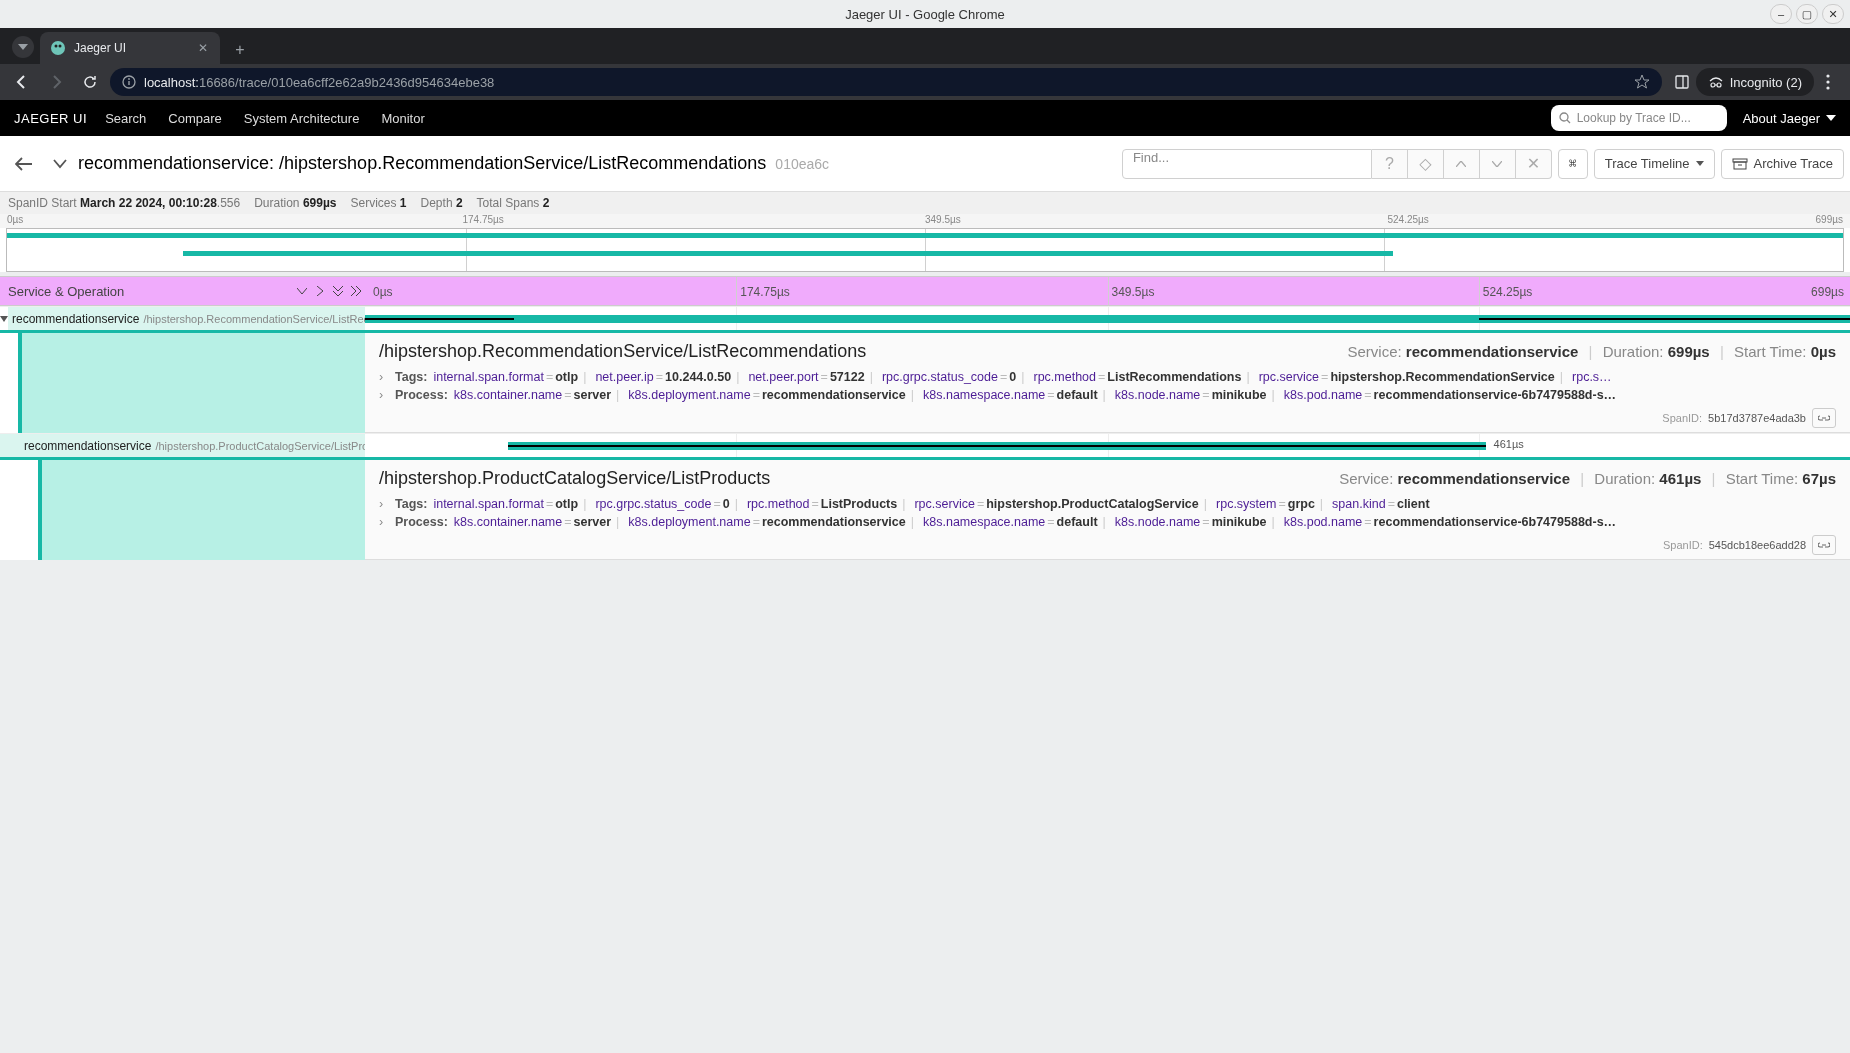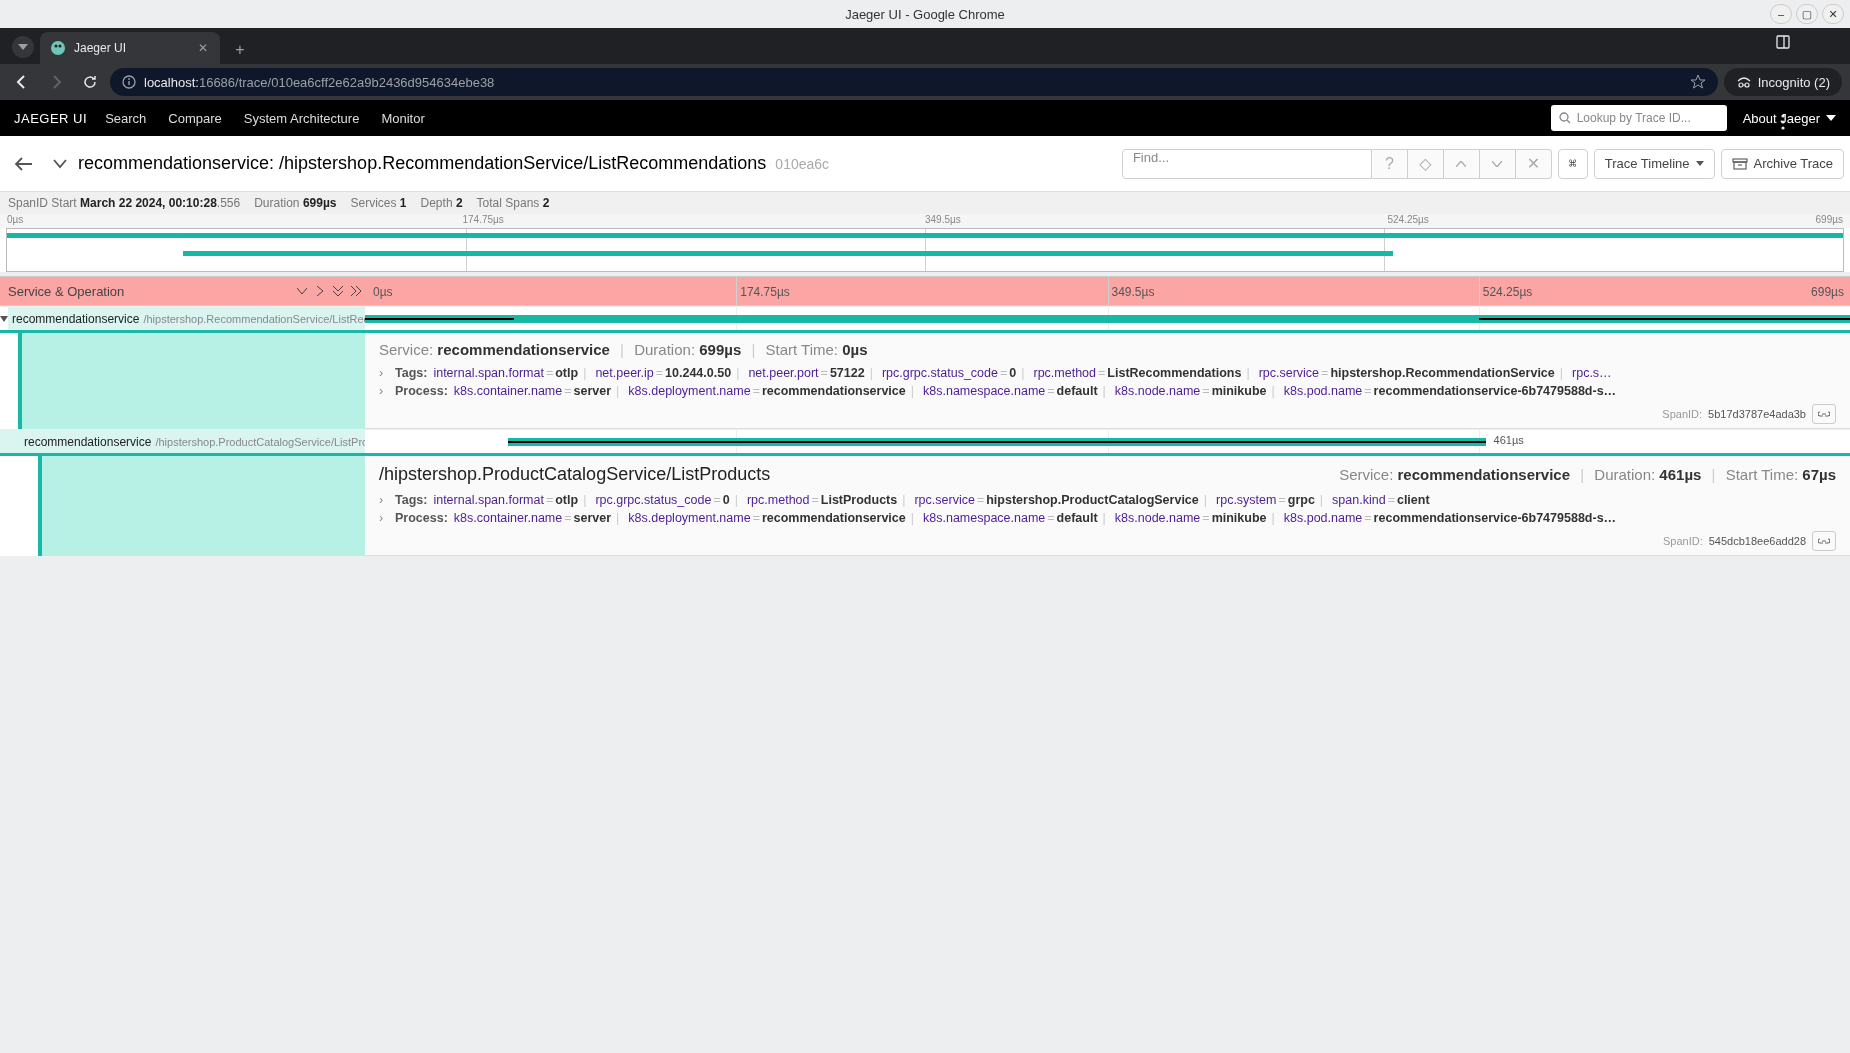--- a/index.html
+++ b/index.html
@@ -18,29 +18,29 @@
 .chrome-tab .tab-close { margin-left: auto; color: #9aa0a6; cursor: pointer; padding: 2px; }
 .chrome-newtab { color: #9aa0a6; width: 28px; height: 28px; display: flex; align-items: center; justify-content: center; cursor: pointer; margin-left: 6px; }
 
 
 .chrome-toolbar { height: 36px; background: #35363a; display: flex; align-items: center; padding: 0 8px; gap: 6px; }
 .chrome-nav-btn { width: 28px; height: 28px; display: flex; align-items: center; justify-content: center; color: #9aa0a6; cursor: pointer; border-radius: 14px; }
 .chrome-nav-btn.enabled { color: #e8eaed; }
 .chrome-urlbar { flex: 1; height: 28px; background: #0f172a; border-radius: 14px; display: flex; align-items: center; padding: 0 12px; color: #9aa0a6; font-size: 13px; gap: 8px; }
 .chrome-urlbar .host { color: #e8eaed; }
 .chrome-urlbar .path { color: #9aa0a6; }
-.chrome-right { display: flex; align-items: center; gap: 12px; flex-direction: column; }
+.chrome-right { display: flex; align-items: flex-end; gap: 0; }
 .chrome-incognito { background: #202124; border-radius: 14px; height: 28px; display: flex; align-items: center; gap: 6px; padding: 0 12px; color: #e8eaed; font-size: 13px; }
 
 
 .jaeger-nav { height: 36px; background: #000; display: flex; align-items: center; padding: 0 14px; color: #fff; font-size: 13px; }
 .jaeger-nav .brand { font-weight: 500; letter-spacing: 0.5px; margin-right: 18px; }
 .jaeger-nav .nav-link { margin-right: 22px; cursor: pointer; color: #ddd; }
 .jaeger-nav .right { margin-left: auto; display: flex; align-items: center; gap: 16px; }
-.jaeger-nav .lookup { background: #fff; height: 26px; border-radius: 3px; width: 176px; display: flex; align-items: center; padding: 0 8px; font-size: 12px; color: #888; gap: 6px; }
+.jaeger-nav .lookup { background: #fff; height: 26px; border-radius: 8px; width: 176px; display: flex; align-items: center; padding: 0 8px; font-size: 12px; color: #888; gap: 6px; }
 .jaeger-nav .about { color: #fff; display: flex; align-items: center; gap: 6px; cursor: pointer; }
 
 
 .trace-header { background: #fff; height: 56px; display: flex; align-items: center; padding: 0 6px 0 6px; border-bottom: 1px solid #ddd; }
 .trace-header .back-btn, .trace-header .chev-btn { width: 36px; height: 36px; display: flex; align-items: center; justify-content: center; font-size: 16px; color: #555; cursor: pointer; }
 .trace-title { font-size: 18px; color: #000; line-height: 1.1; }
 .trace-title .trace-id { color: #aaa; font-size: 14px; margin-left: 4px; }
 .trace-header .right { margin-left: auto; display: flex; align-items: center; gap: 6px; }
 .find-input { width: 250px; height: 30px; border: 1px solid #d0d0d0; border-radius: 4px 0 0 4px; padding: 0 10px; font-size: 13px; color: #888; display: flex; }
 .find-btn { width: 36px; height: 30px; border: 1px solid #d0d0d0; border-left: 0; background: #fafafa; color: #aaa; display: flex; align-items: center; justify-content: center; cursor: pointer; }
@@ -54,21 +54,21 @@
 
 
 .minimap-wrap { background: #fff; position: relative; }
 .minimap-ruler { height: 14px; background: #f5f5f5; position: relative; font-size: 10px; color: #888; }
 .minimap-ruler span { position: absolute; top: 0; }
 .minimap { height: 44px; border: 1px solid #bbb; margin: 0 6px 4px 6px; position: relative; background: #fff; }
 .minimap .vline { position: absolute; top: 0; bottom: 0; width: 1px; background: #d0d0d0; }
 .minimap .bar { position: absolute; height: 5px; background: #17b8a6; }
 
 
-.so-header { height: 30px; background: #fca5a5; display: flex; align-items: center; font-size: 13px; border-top: 1px solid #ccc; border-bottom: 1px solid #ccc; }
+.so-header { height: 30px; background: #f0abfc; display: flex; align-items: center; font-size: 13px; border-top: 1px solid #ccc; border-bottom: 1px solid #ccc; }
 .so-left { width: 365px; display: flex; align-items: center; padding-left: 8px; }
 .so-left-title { flex: 1; color: #444; }
 .so-control { width: 18px; height: 18px; display: flex; align-items: center; justify-content: center; color: #444; cursor: pointer; }
 .so-right { flex: 1; position: relative; height: 100%; }
 .so-tick { position: absolute; font-size: 12px; color: #555; top: 8px; }
 .so-vline { position: absolute; width: 1px; top: 0; bottom: 0; background: #d0d0d0; }
 
 
 .trace-body { background: #fff; }
 .span-row { display: flex; height: 24px; align-items: stretch; border-top: 1px solid #eee; }
@@ -363,20 +363,21 @@
   </div>
 
   <div class="span-detail">
     <div class="detail-left">
       <div class="margin0"></div>
       <div class="gutter"></div>
       <div class="fill"></div>
     </div>
     <div class="detail-right">
       <div class="detail-hdr">
+        <span class="op-name">/hipstershop.RecommendationService/ListRecommendations</span>
         <span class="meta">
           <span>Service:</span> <b>recommendationservice</b>
           <span class="sep">|</span>
           <span>Duration:</span> <b>699µs</b>
           <span class="sep">|</span>
           <span>Start Time:</span> <b>0µs</b>
         </span>
       </div>
       <div class="kv-row">
         <span class="arrow">›</span>

